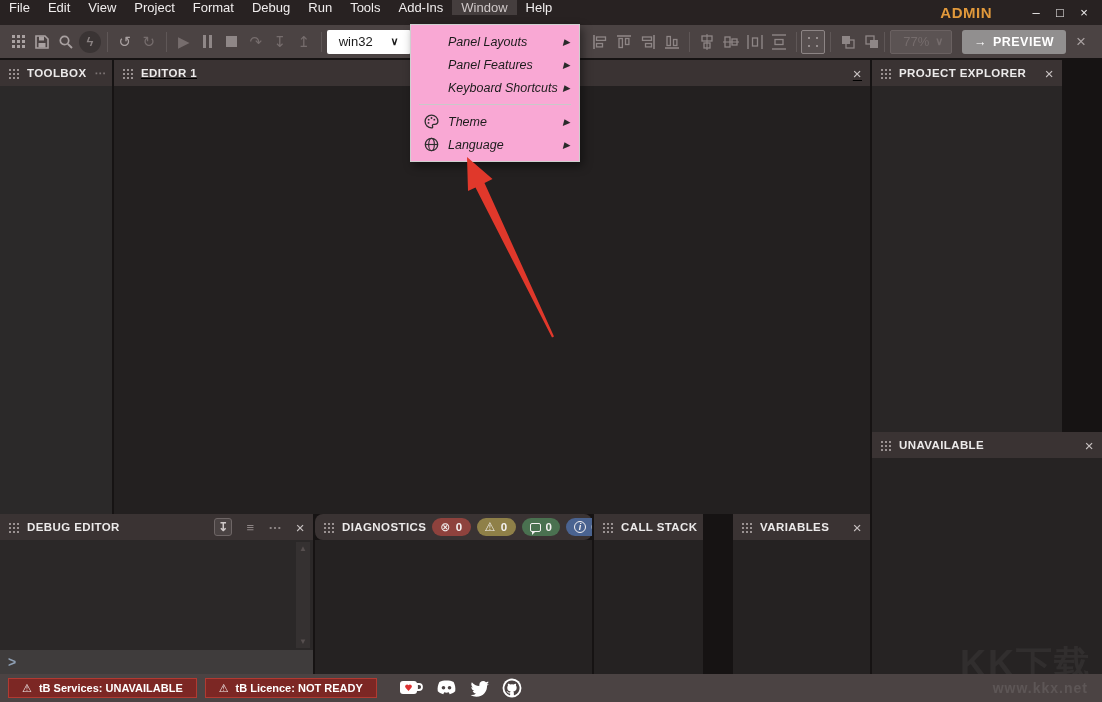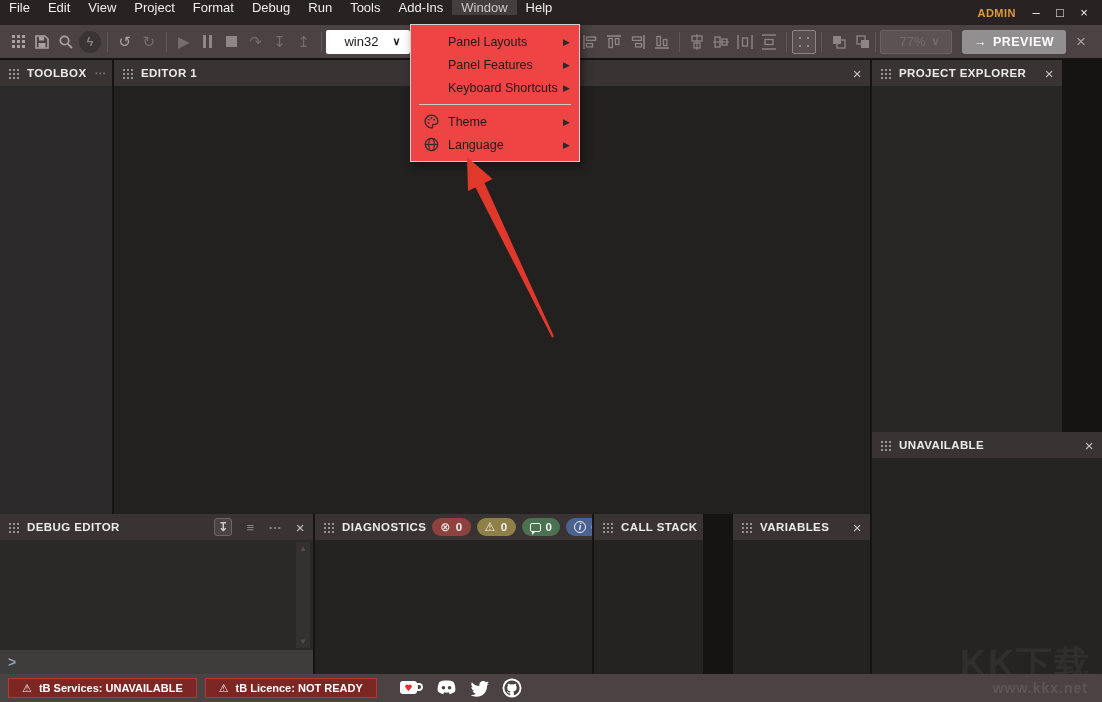--- a/index.html
+++ b/index.html
@@ -5,39 +5,39 @@
   * { margin:0; padding:0; box-sizing:border-box; }
   html,body { width:1102px; height:702px; overflow:hidden; }
   body { font-family:"Liberation Sans", sans-serif; background:#161313; position:relative; }
 
   
   .titlebar { position:absolute; top:0; left:0; right:0; height:25px; background:#282222;
               display:flex; align-items:flex-start; z-index:40; }
   .menu-btn { display:flex; align-items:center; padding:0 9px; font-size:13px; color:#f0eded; cursor:default; }
   .menu-btn.active { background:#453e3e; color:#cfc8c8; }
   .tb-right { margin-left:auto; display:flex; align-items:center; padding-right:6px; }
-  .admin { color:#e1993b; font-weight:bold; font-size:11px; letter-spacing:.5px; margin-right:8px; }
+  .admin { color:#e1993b; font-weight:bold; font-size:15px; letter-spacing:.5px; margin-right:32px; }
   .winctl { width:24px; text-align:center; color:#f2f0f0; font-size:13px; line-height:25px; }
 
   
   .toolbar { position:absolute; top:25px; left:0; right:0; height:33px; background:#4b4343;
              display:flex; align-items:center; padding:0 6px; z-index:10; }
   .ticon { min-width:24px; height:24px; display:flex; align-items:center; justify-content:center;
            color:#a9a1a1; font-size:15px; }
   .ticon.dis { color:#766d6d; }
   .sep { width:1px; height:20px; background:#5f5757; margin:0 5px; }
   .dotgrid { width:15px; height:15px;
              background-image:radial-gradient(#a9a1a1 1.6px, transparent 1.8px);
              background-size:5px 5px; }
   .boltcircle { width:22px; height:22px; border-radius:50%; background:#3a3434; color:#8a8282;
                 display:flex; align-items:center; justify-content:center; font-size:13px; font-weight:bold; }
   .pausebars { width:9px; height:13px; border-left:3px solid #8f8787; border-right:3px solid #8f8787; }
   .stopsq { width:11px; height:11px; background:#8f8787; }
   .combo { height:24px; background:#fff; border-radius:2px; display:flex; align-items:center;
-           padding:0 18px; gap:14px; font-size:13px; color:#1a1a1a; min-width:84px; }
+           padding:0 12px; gap:14px; font-size:13px; color:#1a1a1a; min-width:84px; }
   .combo .chev { font-weight:bold; font-size:11px; margin-left:auto; }
   .combo.disabled { background:#5b5353; color:#756c6c; border:1px solid #6a6161; min-width:52px; gap:6px; }
   .menu-gap { width:172px; }
   .preview-btn { height:24px; background:#918f8f; border-radius:3px; color:#fff; font-weight:bold;
                  font-size:12.5px; display:flex; align-items:center; gap:6px; padding:0 12px; letter-spacing:.5px; }
   .toolbar .close-x { color:#a9a1a1; font-size:17px; margin:0 10px; }
   .aicon svg { display:block; }
   .gridtoggle { width:24px; height:24px; border:1px solid #8d8585; background:#574f4f; border-radius:2px;
                 background-image:radial-gradient(#968e8e 1.3px, transparent 1.5px);
                 background-size:8px 8px; background-position:3px 3px; }
@@ -48,21 +48,21 @@
            font-size:11.5px; font-weight:bold; color:#eceaea; letter-spacing:.4px; white-space:nowrap;justify-content:space-between; }
   .handle { width:11px; height:11px; flex:none;
             background-image:radial-gradient(#9a9292 1.3px, transparent 1.5px);
             background-size:4px 4px; }
   .px { margin-left:auto; color:#c9c3c3; font-size:15px; font-weight:normal; line-height:1; }
   .pbody { position:absolute; top:26px; left:0; right:0; bottom:0; }
   .pmore { color:#7d7575; font-weight:bold; letter-spacing:1px; }
 
   .toolbox       { left:0;   top:60px;  width:112px; height:454px; }
   .toolbox .pbody{ background:#2b2929; }
-  .editor        { left:114px; top:60px; width:756px; height:454px; }
+  .editor        { left:114px; top:60px; width:756px; height:454px;text-decoration:underline; }
   .editor .pbody { background:#232020; }
   .projexp       { left:872px; top:60px; width:190px; height:372px; }
   .projexp .pbody{ background:#292626; }
   .props         { left:872px; top:432px; width:230px; height:242px; }
   .props .pbody  { background:#262323; }
 
   .dbg           { left:0; top:514px; width:313px; height:160px; }
   .dbg .pbody    { background:#2b2828; bottom:24px; }
   .dbg-input     { position:absolute; left:0; right:0; bottom:0; height:24px; background:#3f3c3c;
                    display:flex; align-items:center; padding:0 8px; color:#8fa0b5; font-size:14px; font-weight:bold; }
@@ -79,21 +79,21 @@
   .badge { height:18px; border-radius:10px; display:flex; align-items:center; gap:5px; padding:0 8px;
            color:#f4f1f1; font-size:11.5px; font-weight:bold; flex:none; }
   .b-err { background:#8e423d; } .b-warn { background:#8f8048; }
   .b-msg { background:#4a7150; } .b-info { background:#4a6390; }
   .badge .g { font-weight:normal; font-size:12px; }
   .bubble { width:11px; height:9px; border:1.4px solid #f4f1f1; border-radius:2px; position:relative; }
   .bubble::after { content:""; position:absolute; left:1px; bottom:-4px; border:2px solid transparent;
                    border-top-color:#f4f1f1; border-left-color:#f4f1f1; }
   .icircle { width:12px; height:12px; border:1.4px solid #f4f1f1; border-radius:50%; font-size:9px;
              display:flex; align-items:center; justify-content:center; font-style:italic; font-weight:bold; }
-  .diag .phead { gap:6px; }
+  .diag .phead { gap:6px;border-radius:8px; }
 
   .calls         { left:594px; top:514px; width:109px; height:160px; }
   .calls .pbody  { background:#252222; }
   .vars          { left:733px; top:514px; width:137px; height:160px; }
   .vars .pbody   { background:#252222; }
 
   
   .statusbar { position:absolute; left:0; right:0; top:674px; height:28px; background:#4b4343;
                display:flex; align-items:center; padding:0 8px; z-index:5; }
   .sbadge { height:20px; border:1px solid #b13a32; background:#7c2724; color:#fff; font-weight:bold;
@@ -102,22 +102,22 @@
   .social { display:flex; align-items:center; gap:11px; margin-left:14px; }
   .social svg { display:block; }
 
   
   .wm-logo { position:absolute; right:10px; top:640px; font-size:36px; font-weight:bold;
              color:rgba(255,255,255,0.05); letter-spacing:2px; z-index:4; }
   .wm-url  { position:absolute; right:14px; top:680px; font-size:14px; font-weight:bold;
              color:rgba(255,255,255,0.10); letter-spacing:1px; z-index:6; }
 
   
-  .wmenu { position:absolute; left:410px; top:24px; width:170px; background:#ef4444;
-           border:1px solid #cfcfcf; box-shadow:3px 4px 9px rgba(0,0,0,.45); padding:5px 0; z-index:50; }
+  .wmenu { position:absolute; left:410px; top:24px; width:170px; background:#f9a8d4;
+           border:1px solid #cfcfcf; box-shadow:3px 4px 9px rgba(0,0,0,.45); padding:5px 0; z-index:50;font-style:italic; }
   .mi { height:23px; display:flex; align-items:center; padding:0 9px 0 12px; font-size:12.5px; color:#1c1c1c; }
   .mi-icon { width:17px; height:17px; margin-right:8px; display:flex; align-items:center; justify-content:center; }
   .mi-arrow { margin-left:auto; font-size:9px; color:#2a2a2a; }
   .msep { height:1px; background:#c9c9c9; margin:5px 8px; }
 
   
   .annot { position:absolute; inset:0; z-index:60; pointer-events:none; }
 </style>
 </head>
 <body>

